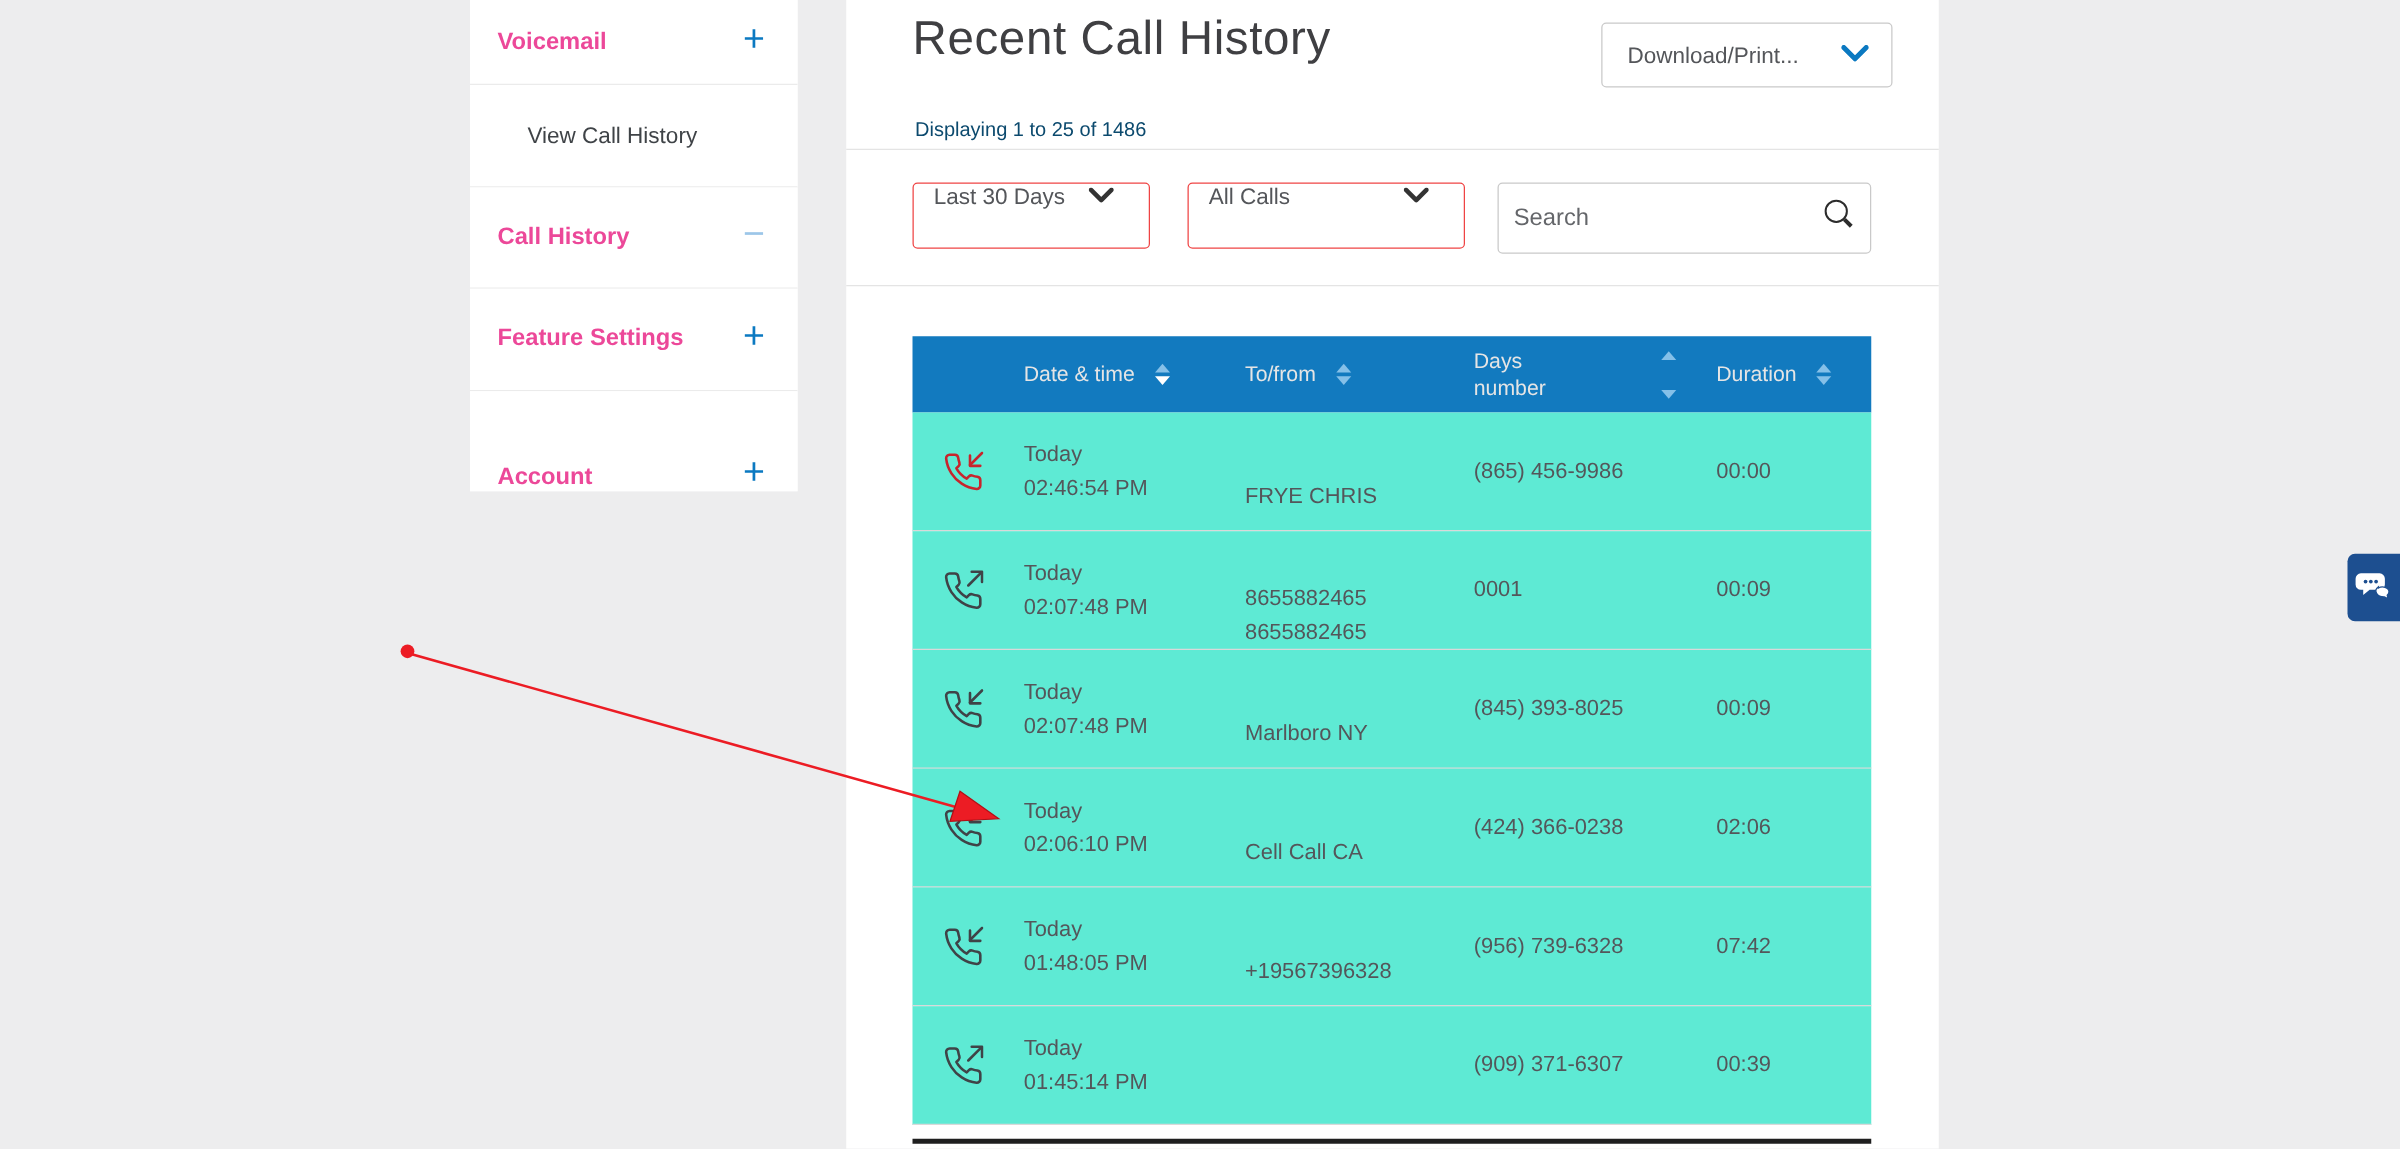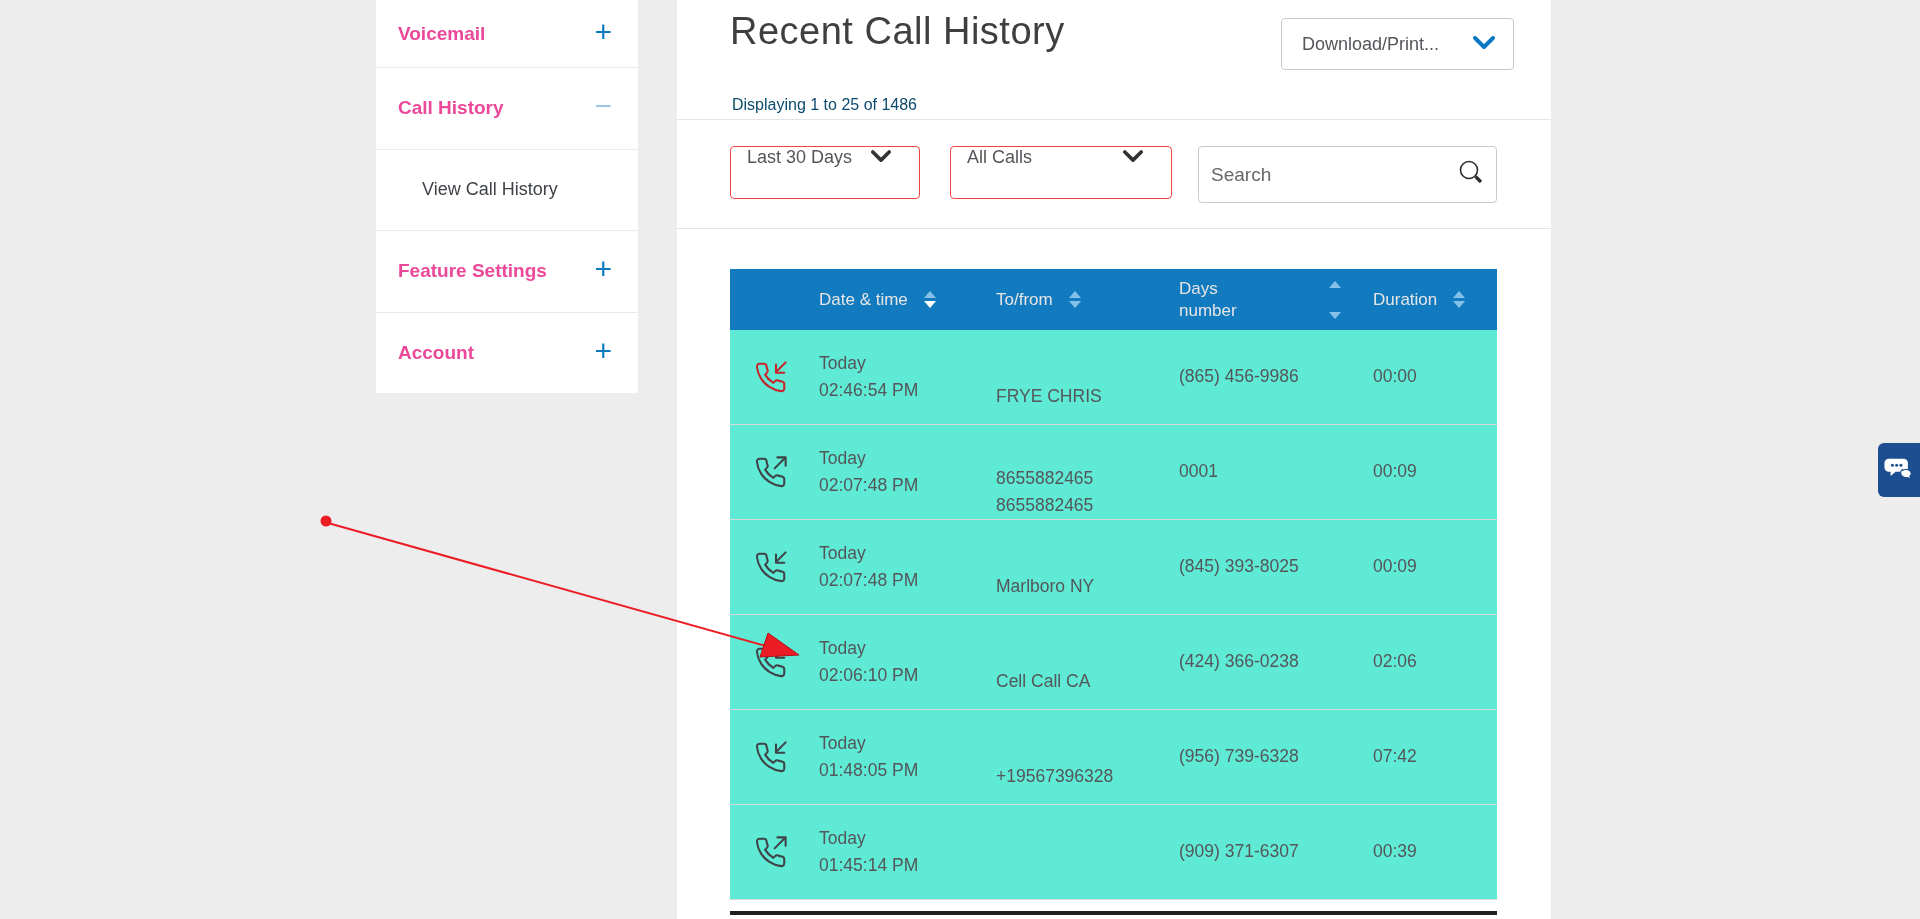--- a/index.html
+++ b/index.html
@@ -17,21 +17,21 @@
   .sidebar {
     position:absolute; left:376px; top:0; width:262px; height:393px;
     background:#fff; display:flex; flex-direction:column;
   }
   .side-item {
     flex:1; display:flex; align-items:center; justify-content:space-between;
     padding:0 26px 0 22px; border-bottom:1px solid #ebebeb; background:#fff;
     cursor:pointer;
   }
   .side-item:nth-child(1){ flex:0 0 68px; }
-  .side-item:nth-child(5){ border-bottom:none; }
+  .side-item:nth-child(5){ border-bottom:none;align-items:flex-end; }
   .side-label { font-size:19px; font-weight:700; color:#ec4899; }
   .side-item.subitem .side-label { color:#3f4347; font-weight:400; font-size:18px; padding-left:24px; }
   .expander { font-size:30px; font-weight:400; color:#0b79c1; line-height:1; margin-top:-4px; }
   .expander.plus::before  { content:"+"; }
   .expander.minus::before { content:"\2212"; color:#9cc6e8; }
 
   
   .panel { position:absolute; left:677px; top:0; width:874px; height:919px; background:#fff; }
   .page-title { position:absolute; left:53px; top:10px; font-size:38px; font-weight:300; color:#3f3f42; letter-spacing:.5px; }
   .page-subtitle { position:absolute; left:55px; top:71px; font-size:16px; color:#0c4a6e;margin-top:25px; }
@@ -123,28 +123,28 @@
 
 <div class="page">
 
   <aside class="sidebar">
 
       <div class="side-item link">
         <span class="side-label">Voicemail</span>
         <span class="expander plus"></span>
       </div>
 
+      <div class="side-item subitem">
+        <span class="side-label">View Call History</span>
+
+      </div>
+
       <div class="side-item link">
         <span class="side-label">Call History</span>
         <span class="expander minus"></span>
-      </div>
-
-      <div class="side-item subitem">
-        <span class="side-label">View Call History</span>
-
       </div>
 
       <div class="side-item link">
         <span class="side-label">Feature Settings</span>
         <span class="expander plus"></span>
       </div>
 
       <div class="side-item link">
         <span class="side-label">Account</span>
         <span class="expander plus"></span>

